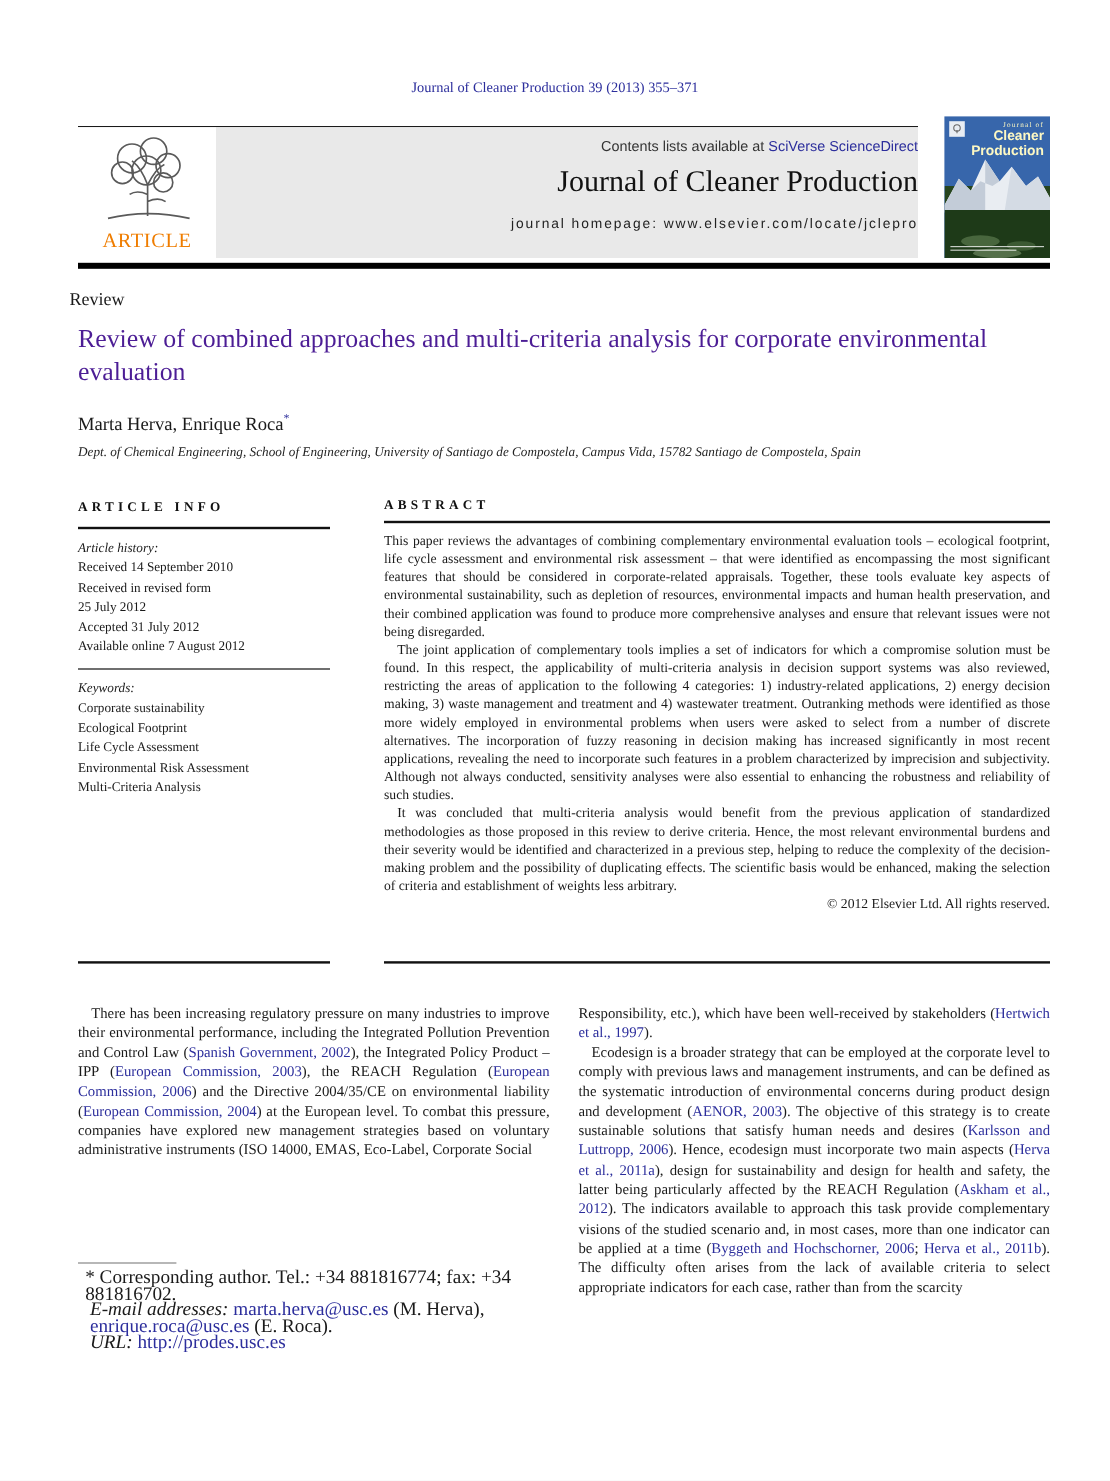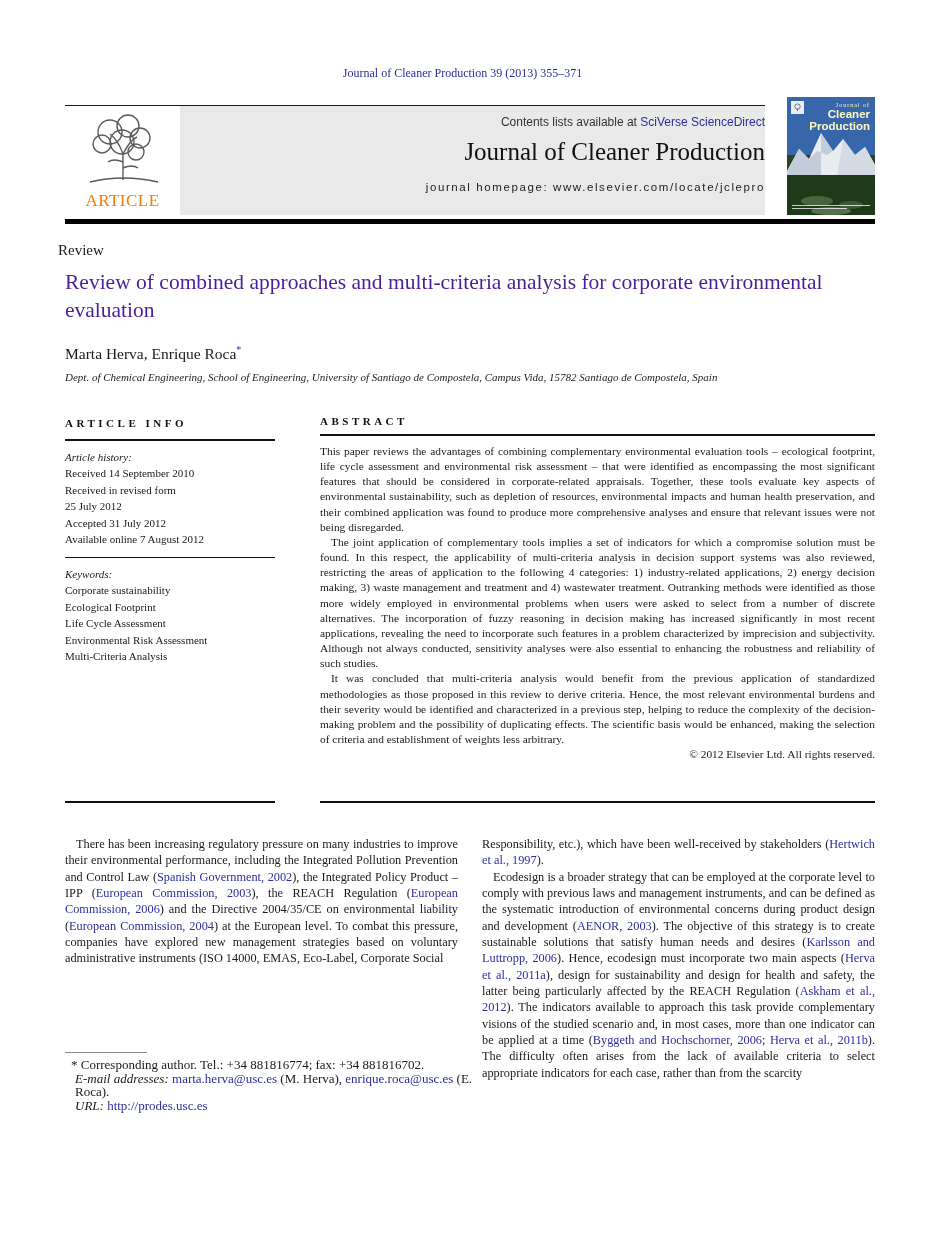--- a/index.html
+++ b/index.html
@@ -90,21 +90,21 @@
 
   
   .body-col { position:absolute; top:836px; width:393px; font-size:12.3px; line-height:16.35px; text-align:justify; }
   #left-body { left:65px; }
   #right-body { left:482px; }
   #intro-heading { font-weight:bold; font-size:12.8px; margin-bottom:13px; text-align:left; }
   .indent { text-indent:11px; }
   .para + .para { }
 
   
-  #footnote { position:absolute; left:65px; top:1052px; width:412px; font-size:13px; line-height:13.6px; }
+  #footnote { position:absolute; left:65px; top:1052px; width:412px; font-size:16px; line-height:13.6px; }
   #footnote-rule { width:82px; height:1px; background:#888; margin-bottom:5px; }
   #footnote .fn-line { padding-left:10px; }
   #footnote .fn-line.first { padding-left:0; text-indent:0; }
 
   
   #footer { position:absolute; left:65px; top:1126px; font-size:10.8px; line-height:15px; }
 </style>
 </head>
 <body>
 

